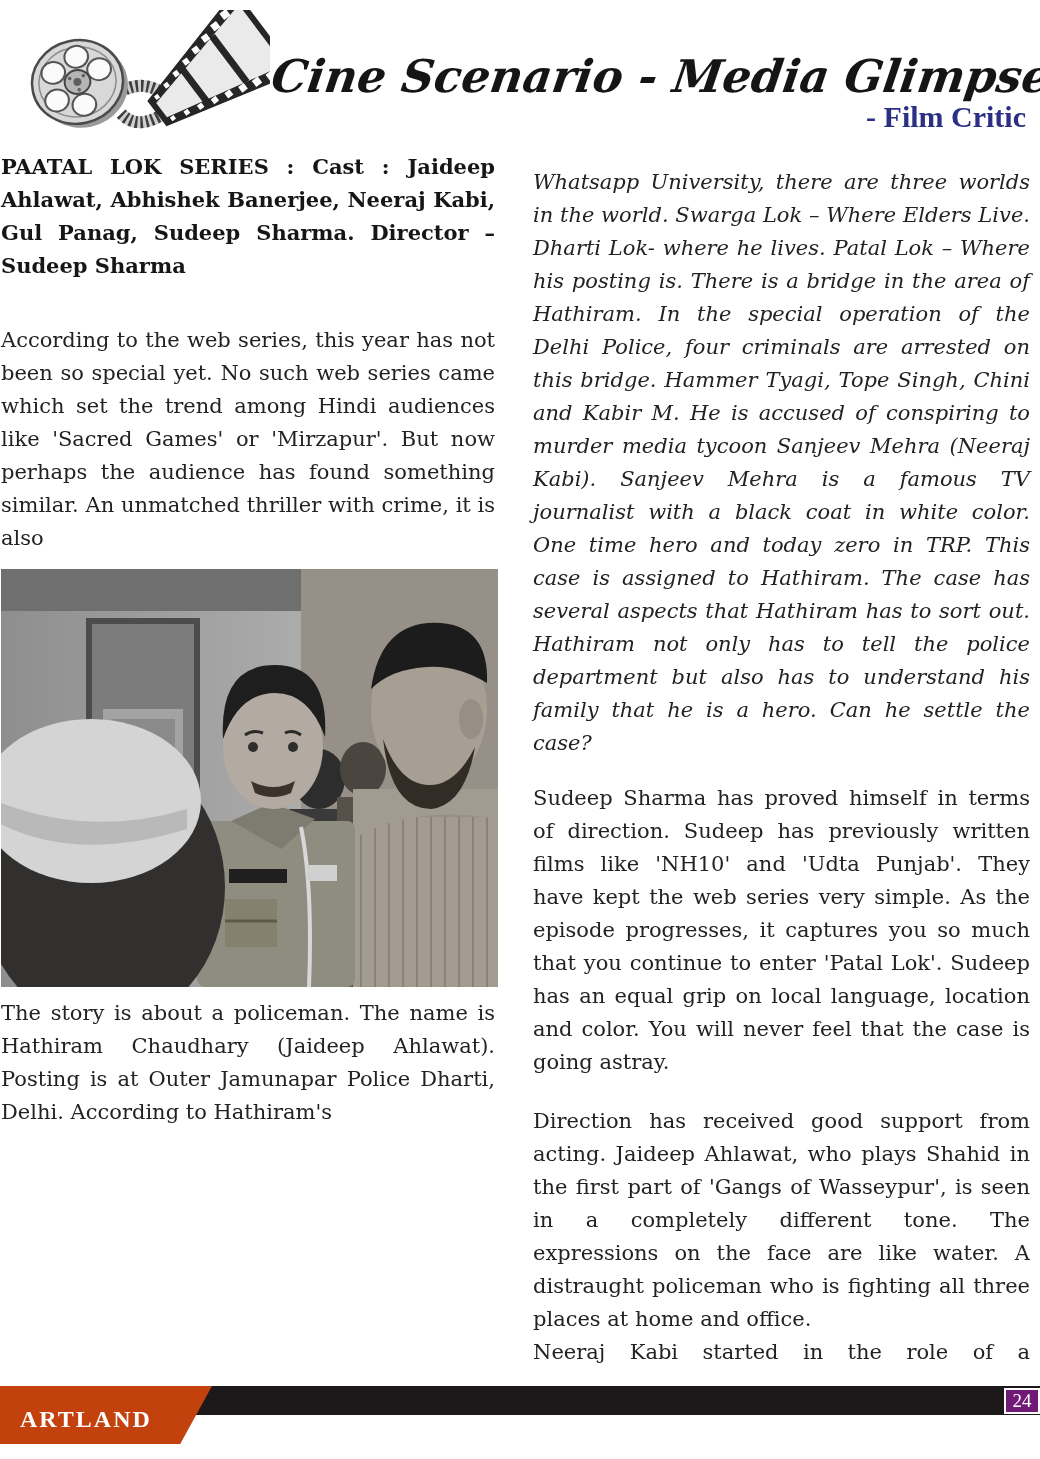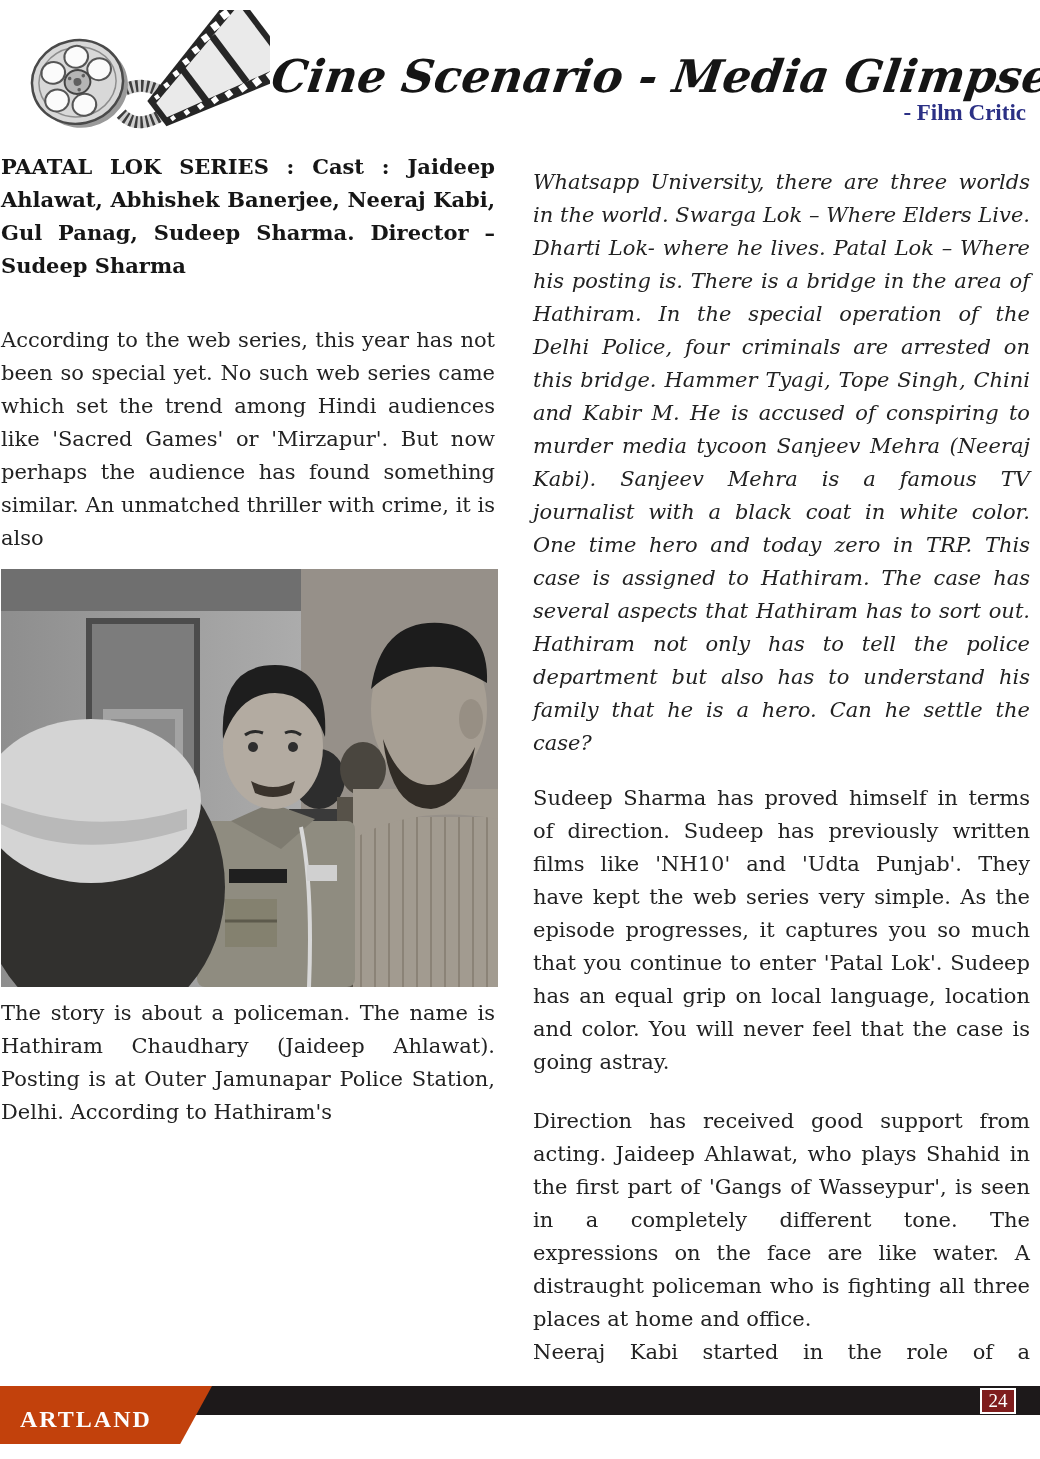--- a/index.html
+++ b/index.html
@@ -5,21 +5,21 @@
   html,body{margin:0;padding:0;background:#ffffff;}
   .page{position:relative;width:1040px;height:1459px;background:#fff;overflow:hidden;
         font-family:"DejaVu Serif",serif;color:#1e1e1e;}
 
   
   .logo{position:absolute;left:12px;top:10px;width:258px;height:126px;}
   .title{position:absolute;left:272px;top:20px;width:750px;text-align:center;
          font-family:"DejaVu Serif",serif;font-style:italic;font-weight:bold;
          font-size:45px;white-space:nowrap;transform:skewX(-8deg);color:#151515;}
   .byline{position:absolute;right:14px;top:100px;font-family:"Liberation Serif",serif;
-          font-weight:bold;font-size:23px;color:#2b3085;}
+          font-weight:bold;font-size:30px;color:#2b3085;}
 
   
   .col{position:absolute;top:150px;text-align:justify;font-size:21px;line-height:33px;
        color:#222;}
   .col p{margin:0;}
   .col-left{left:1px;width:494px;}
   .col-right{left:533px;width:497px;padding-top:16px;}
   .lead{font-weight:bold;color:#161616;margin-bottom:42px !important;}
   .mb22{margin-bottom:22px !important;font-style:italic;}
   .mb26{margin-bottom:26px !important;}
@@ -29,22 +29,22 @@
   figure.photo{margin:14px 0 10px 0;width:497px;height:418px;}
   figure.photo svg{display:block;width:100%;height:100%;}
 
   
   .footer-bar{position:absolute;left:0;top:1386px;width:1040px;height:29px;background:#1d191a;}
   .brand-block{position:absolute;left:0;top:1386px;width:212px;height:58px;background:#c2410c;
                clip-path:polygon(0 0,100% 0,85% 100%,0 100%);
                display:flex;align-items:center;}
   .brand-block span{color:#fdfdfd;font-family:"Liberation Serif",serif;font-weight:bold;
                     font-size:24px;letter-spacing:2px;margin-left:20px;margin-top:8px;}
-  .pagenum{position:absolute;left:980px;top:1388px;width:32px;height:22px;
-           background:#7f1d1d;border:2px solid #ffffff;color:#ffffff;
+  .pagenum{position:absolute;left:1004px;top:1388px;width:32px;height:22px;
+           background:#701a75;border:2px solid #ffffff;color:#ffffff;
            font-family:"Liberation Serif",serif;font-size:19px;
            display:flex;align-items:center;justify-content:center;}
 </style>
 </head>
 <body>
 
 <div class="page">
 
   <svg class="logo" viewBox="0 0 260 126" xmlns="http://www.w3.org/2000/svg" aria-hidden="true">
 
@@ -145,21 +145,21 @@
         <circle cx="252" cy="178" r="5" fill="#2e2e2e"></circle>
         <circle cx="292" cy="178" r="5" fill="#2e2e2e"></circle>
         <path d="M244 166 q8 -6 18 -2 M284 164 q8 -4 16 2" stroke="#2a2a2a" stroke-width="3" fill="none"></path>
 
         <ellipse cx="102" cy="318" rx="122" ry="140" fill="#31302e"></ellipse>
         <ellipse cx="90" cy="232" rx="110" ry="82" fill="#d4d4d4"></ellipse>
         <path d="M-10 250 q80 46 196 10 l0 -20 q-100 30 -196 -10z" fill="#b9b9b9"></path>
       </svg>
     </figure>
 
-    <p>The story is about a policeman. The name is Hathiram Chaudhary (Jaideep Ahlawat). Posting is at Outer Jamunapar Police Station, Delhi. According to Hathiram's</p>
+    <p>The story is about a policeman. The name is Hathiram Chaudhary (Jaideep Ahlawat). Posting is at Outer Jamunapar Police Dharti, Delhi. According to Hathiram's</p>
   </section>
 
   <section class="col col-right">
     <p class="mb22">Whatsapp University, there are three worlds in the world. Swarga Lok – Where Elders Live. Dharti Lok- where he lives. Patal Lok – Where his posting is. There is a bridge in the area of Hathiram. In the special operation of the Delhi Police, four criminals are arrested on this bridge. Hammer Tyagi, Tope Singh, Chini and Kabir M. He is accused of conspiring to murder media tycoon Sanjeev Mehra (Neeraj Kabi). Sanjeev Mehra is a famous TV journalist with a black coat in white color. One time hero and today zero in TRP. This case is assigned to Hathiram. The case has several aspects that Hathiram has to sort out. Hathiram not only has to tell the police department but also has to understand his family that he is a hero. Can he settle the case?</p>
     <p class="mb26">Sudeep Sharma has proved himself in terms of direction. Sudeep has previously written films like 'NH10' and 'Udta Punjab'. They have kept the web series very simple. As the episode progresses, it captures you so much that you continue to enter 'Patal Lok'. Sudeep has an equal grip on local language, location and color. You will never feel that the case is going astray.</p>
     <p>Direction has received good support from acting. Jaideep Ahlawat, who plays Shahid in the first part of 'Gangs of Wasseypur', is seen in a completely different tone. The expressions on the face are like water. A distraught policeman who is fighting all three places at home and office.</p>
     <p class="stretch">Neeraj Kabi started in the role of a</p>
   </section>
 
   <div class="footer-bar"></div>

